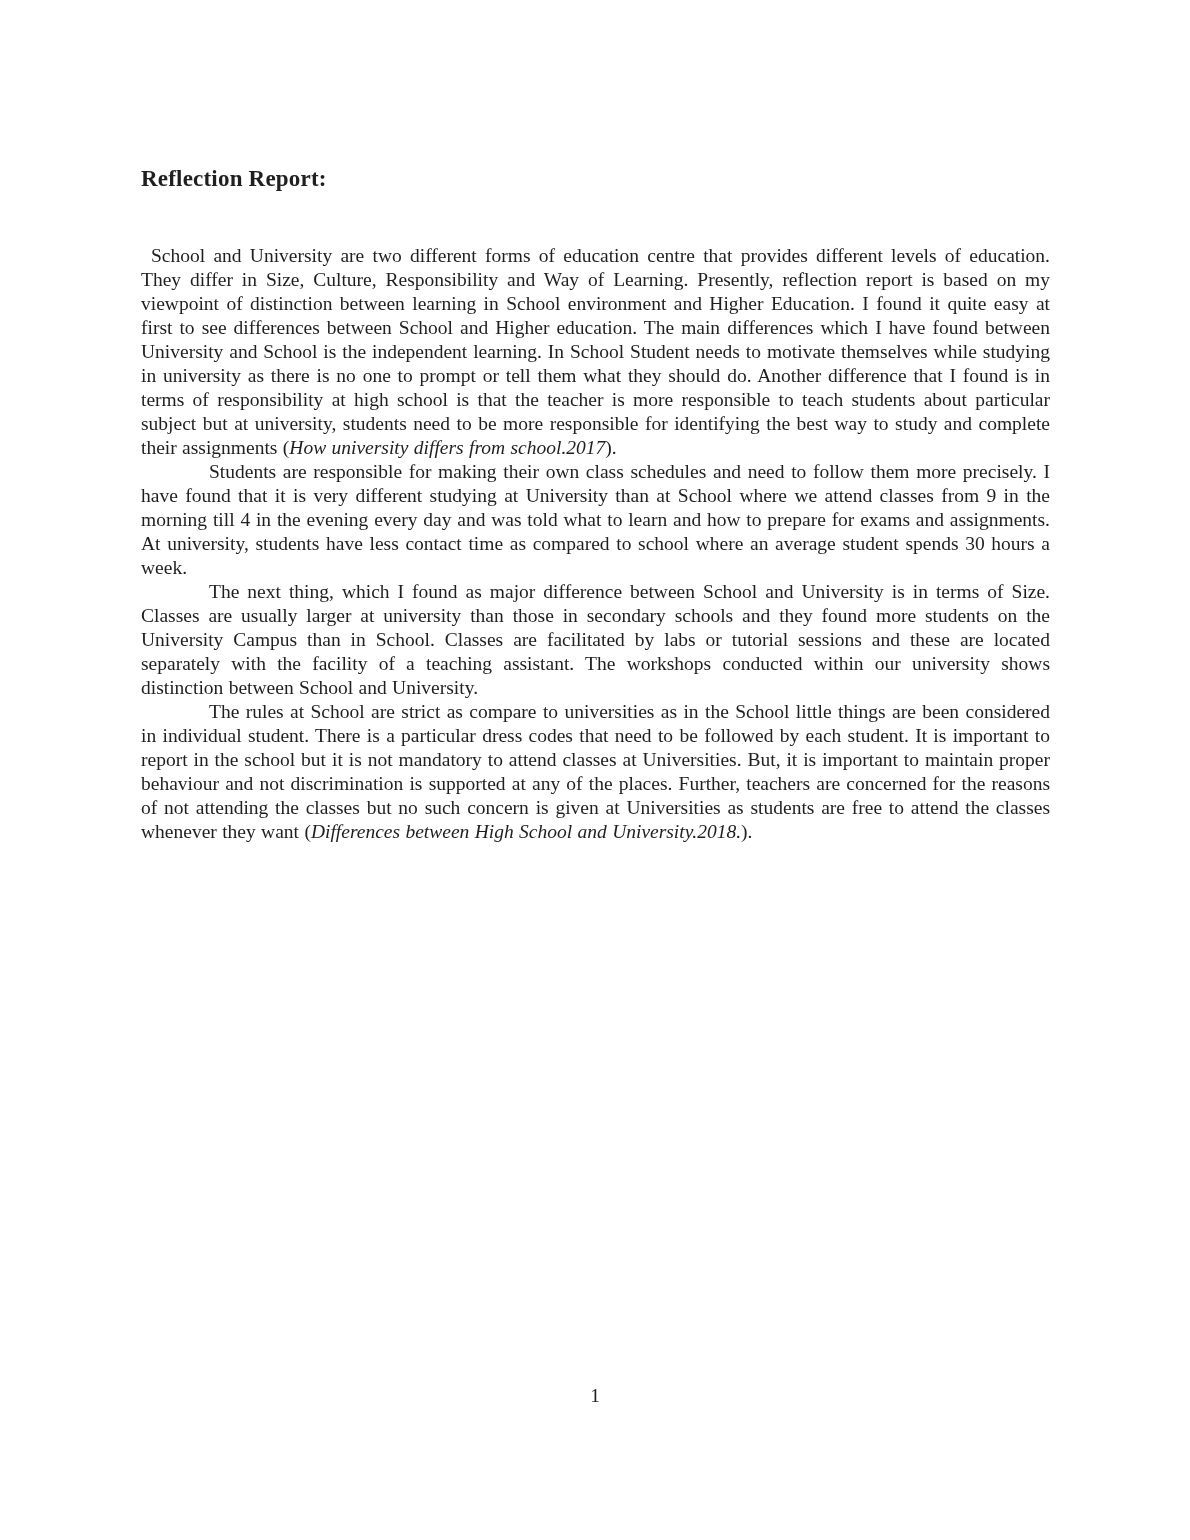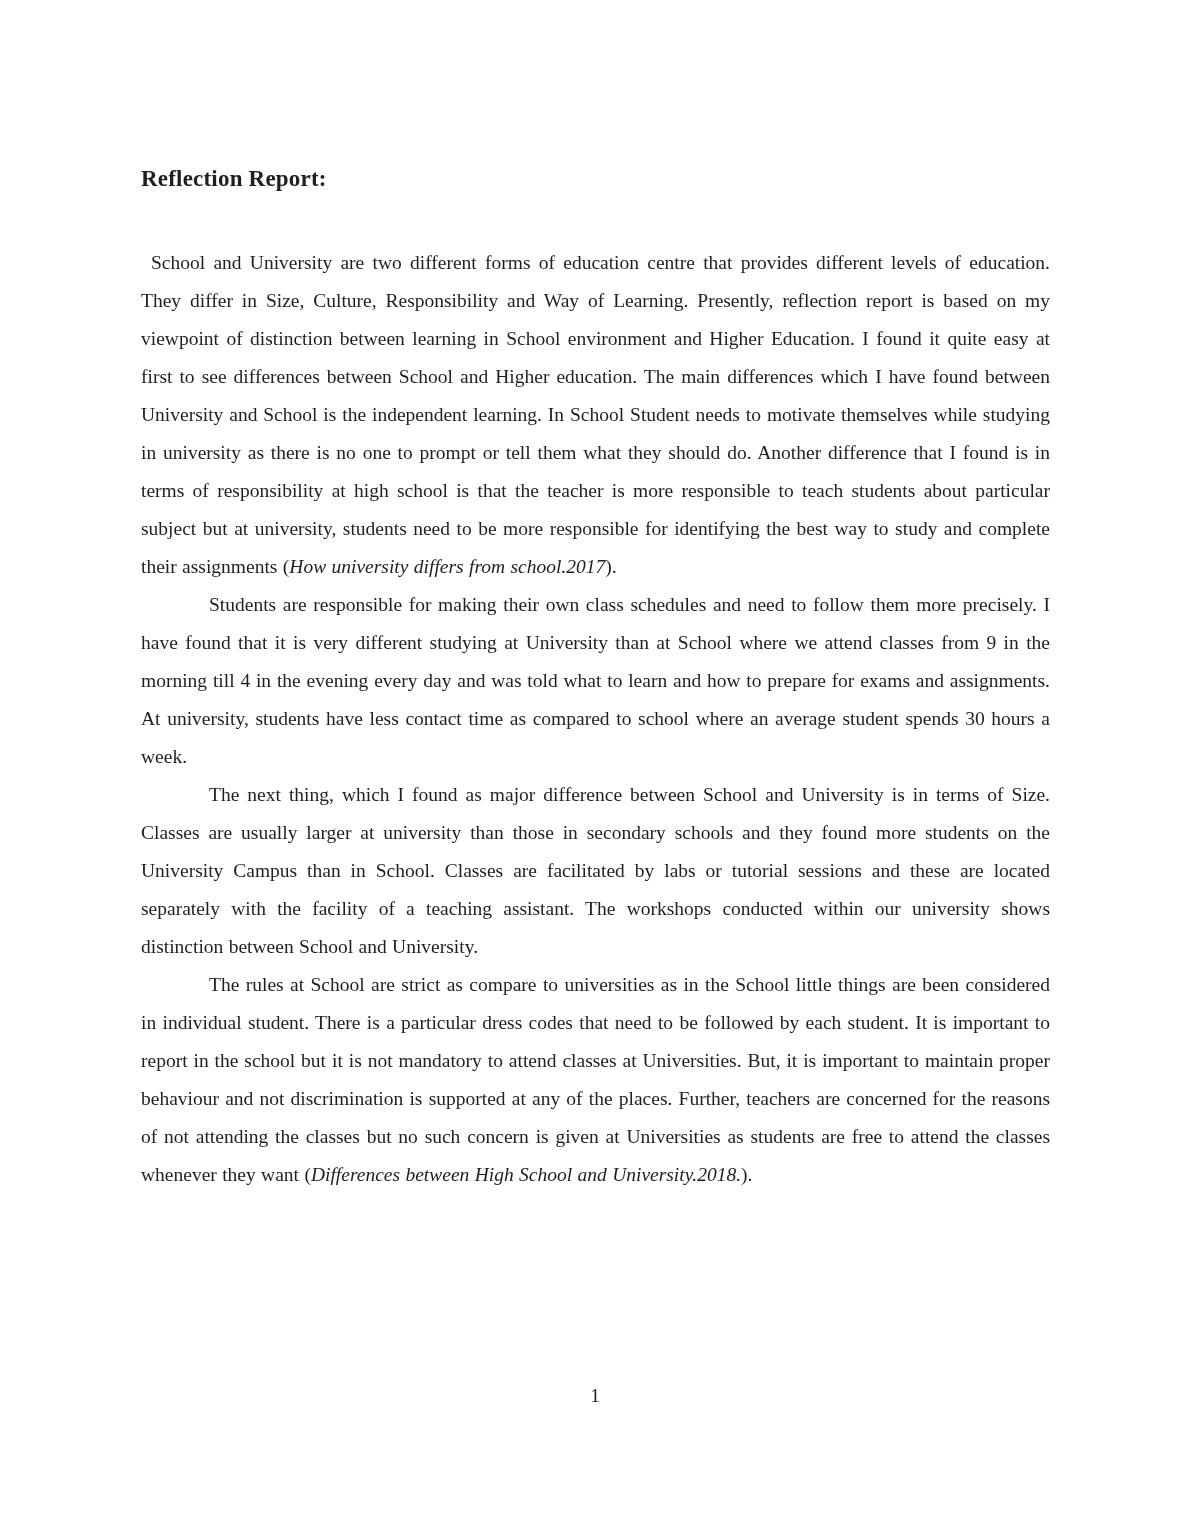--- a/index.html
+++ b/index.html
@@ -26,21 +26,21 @@
   }
   .doc-title {
     font-size: 23px;
     font-weight: bold;
     line-height: 30px;
     margin: 0 0 50px 0;
     letter-spacing: 0.2px;
   }
   p.body-para {
     font-size: 19.5px;
-    line-height: 38px;
+    line-height: 24px;
     text-align: justify;
     margin: 0;
     word-spacing: 0.5px;
   }
   p.first-para { text-indent: 10px; }
   p.tab-indent { text-indent: 68px; }
   .italic { font-style: italic; }
   .page-number {
     position: absolute;
     left: 0;

